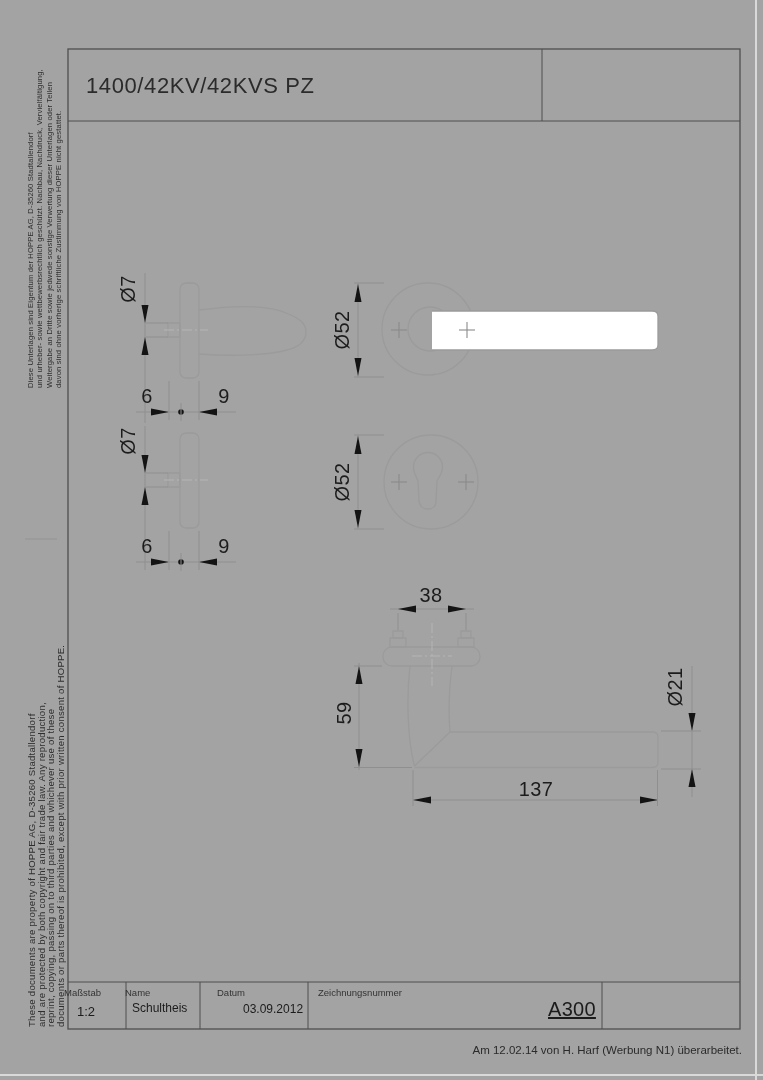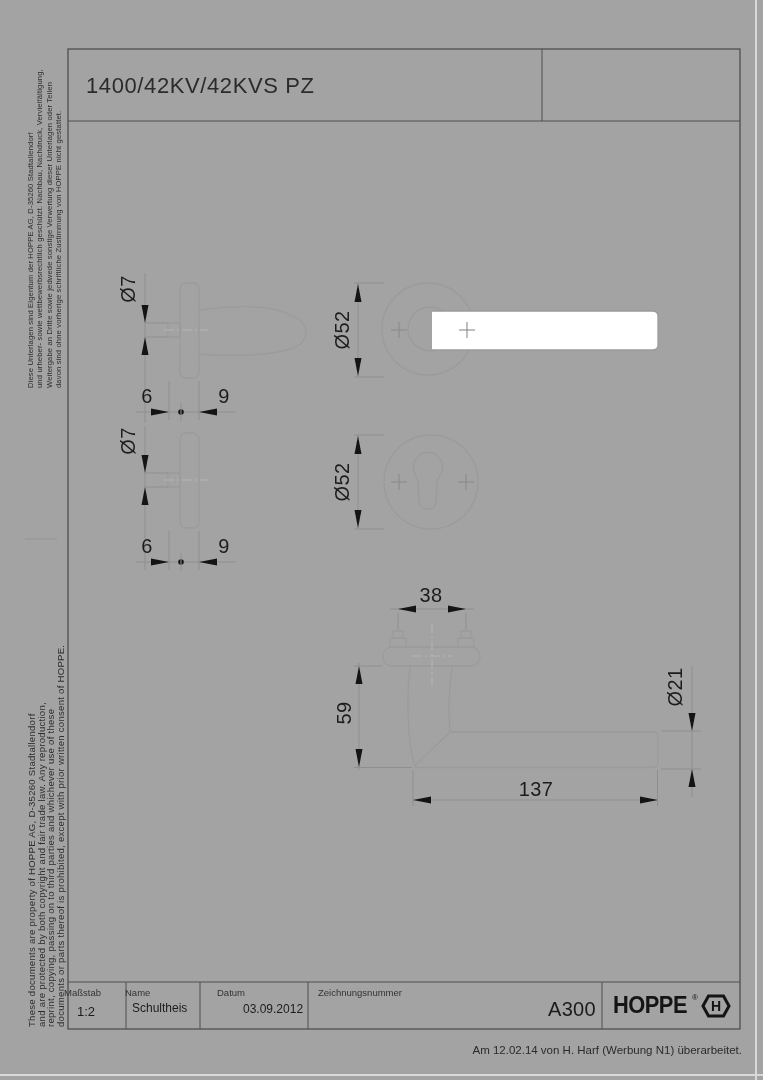--- a/index.html
+++ b/index.html
@@ -194,26 +194,18 @@
   <div class="abs tblabel" style="left:64px;top:987px;">Maßstab</div>
   <div class="abs tbsmall" style="left:68px;top:1004px;width:36px;text-align:center;">1:2</div>
 
   <div class="abs tblabel" style="left:125px;top:987px;">Name</div>
   <div class="abs tbvalue" style="left:132px;top:1001px;">Schultheis</div>
 
   <div class="abs tblabel" style="left:205px;top:987px;margin-left:12px;">Datum</div>
   <div class="abs tbvalue" style="left:214px;top:1002px;margin-left:29px;">03.09.2012</div>
 
   <div class="abs tblabel" style="left:318px;top:987px;">Zeichnungsnummer</div>
-  <div class="abs tbnum" style="left:548px;top:998px;">A300</div>
-
-  <div class="abs logo" style="left:602px;top:982px;width:138px;height:47px;">
-    <span class="logotext">HOPPE</span>
-      <span class="logoreg">®</span>
-    <svg width="30" height="26" viewBox="0 0 30 26">
-      <polygon points="2,13 7.5,3 22.5,3 28,13 22.5,23 7.5,23" fill="none" stroke="#141414" stroke-width="3"></polygon>
-      <text x="15" y="18" text-anchor="middle" font-family="Liberation Sans, sans-serif" font-size="14" font-weight="bold" fill="#141414">H</text>
-    </svg>
-  </div>
+  <div class="abs tbnum" style="left:548px;top:998px;text-decoration:underline;">A300</div>
+
 
   <div class="abs note" style="right:21px;top:1044px;">Am 12.02.14 von H. Harf (Werbung N1) überarbeitet.</div>
 
 </div>
 
 </body></html>

